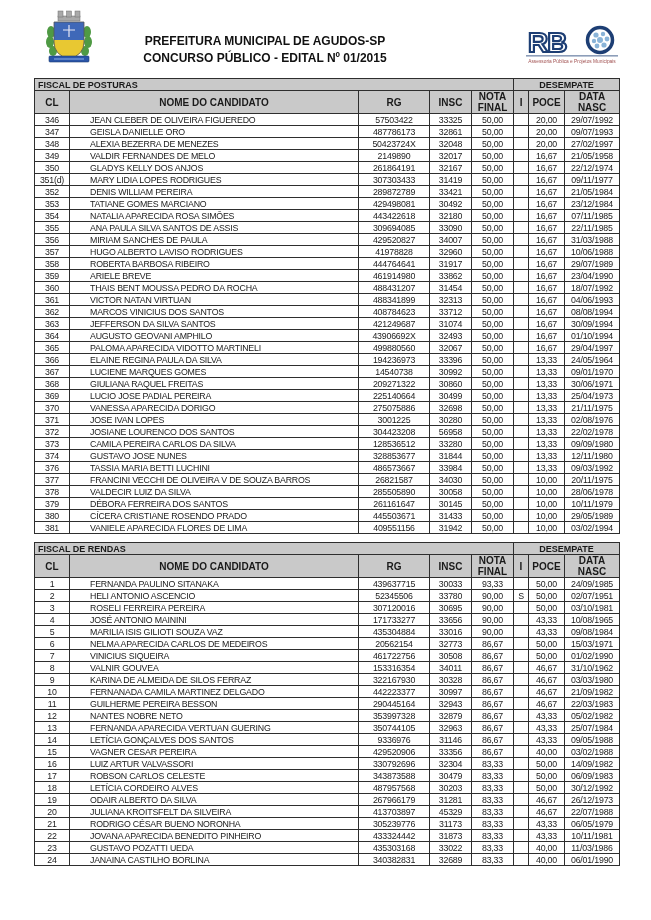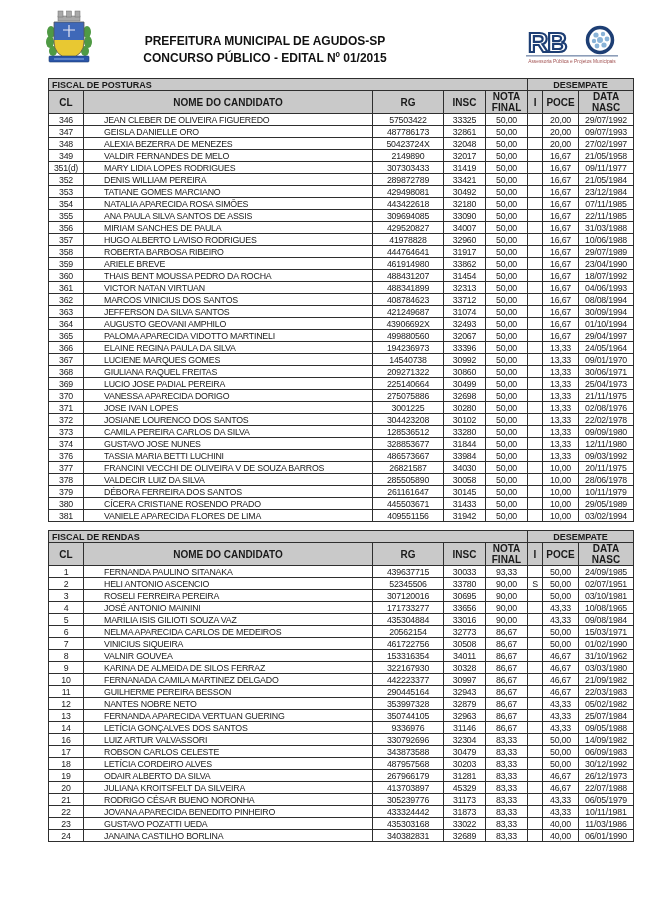--- a/index.html
+++ b/index.html
@@ -15,21 +15,21 @@
   }
   
   .coat { position: absolute; left: 46px; top: 10px; width: 46px; height: 58px; }
   .titleblock {
     position: absolute; left: 100px; top: 33px; width: 330px;
     text-align: center; font-weight: bold; font-size: 12px; line-height: 1.4;
     color: #111;
   }
   .rbo { position: absolute; left: 520px; top: 25px; width: 104px; height: 42px; }
   
-  .tables-wrap { position: absolute; left: 48px; top: 78px; }
+  .tables-wrap { position: absolute; left: 34px; top: 78px; }
   table.res-table {
     border-collapse: collapse;
     table-layout: fixed;
     width: 585px;
     background: #fff;
   }
   table.res-table + table.res-table { margin-top: 8px; }
   table.res-table th, table.res-table td {
     border: 1px solid #2e2e2e;
     overflow: hidden;
@@ -192,20 +192,30 @@
             <td class="c-cl">349</td>
             <td class="c-name">VALDIR FERNANDES DE MELO</td>
             <td class="c-rg">2149890</td>
             <td class="c-insc">32017</td>
             <td class="c-nota-final">50,00</td>
             <td class="c-i"></td>
             <td class="c-poce">16,67</td>
             <td class="c-data-nasc">21/05/1958</td>
           </tr>
           <tr>
+            <td class="c-cl">350</td>
+            <td class="c-name">GLADYS KELLY DOS ANJOS</td>
+            <td class="c-rg">261864191</td>
+            <td class="c-insc">32167</td>
+            <td class="c-nota-final">50,00</td>
+            <td class="c-i"></td>
+            <td class="c-poce">16,67</td>
+            <td class="c-data-nasc">22/12/1974</td>
+          </tr>
+          <tr>
             <td class="c-cl">351(d)</td>
             <td class="c-name">MARY LIDIA LOPES RODRIGUES</td>
             <td class="c-rg">307303433</td>
             <td class="c-insc">31419</td>
             <td class="c-nota-final">50,00</td>
             <td class="c-i"></td>
             <td class="c-poce">16,67</td>
             <td class="c-data-nasc">09/11/1977</td>
           </tr>
           <tr>
@@ -405,21 +415,21 @@
             <td class="c-insc">30280</td>
             <td class="c-nota-final">50,00</td>
             <td class="c-i"></td>
             <td class="c-poce">13,33</td>
             <td class="c-data-nasc">02/08/1976</td>
           </tr>
           <tr>
             <td class="c-cl">372</td>
             <td class="c-name">JOSIANE LOURENCO DOS SANTOS</td>
             <td class="c-rg">304423208</td>
-            <td class="c-insc">30102</td>
+            <td class="c-insc">56958</td>
             <td class="c-nota-final">50,00</td>
             <td class="c-i"></td>
             <td class="c-poce">13,33</td>
             <td class="c-data-nasc">22/02/1978</td>
           </tr>
           <tr>
             <td class="c-cl">373</td>
             <td class="c-name">CAMILA PEREIRA CARLOS DA SILVA</td>
             <td class="c-rg">128536512</td>
             <td class="c-insc">33280</td>
@@ -663,20 +673,30 @@
             <td class="c-cl">14</td>
             <td class="c-name">LETÍCIA GONÇALVES DOS SANTOS</td>
             <td class="c-rg">9336976</td>
             <td class="c-insc">31146</td>
             <td class="c-nota-final">86,67</td>
             <td class="c-i"></td>
             <td class="c-poce">43,33</td>
             <td class="c-data-nasc">09/05/1988</td>
           </tr>
           <tr>
+            <td class="c-cl">15</td>
+            <td class="c-name">VAGNER CESAR PEREIRA</td>
+            <td class="c-rg">429520906</td>
+            <td class="c-insc">33356</td>
+            <td class="c-nota-final">86,67</td>
+            <td class="c-i"></td>
+            <td class="c-poce">40,00</td>
+            <td class="c-data-nasc">03/02/1988</td>
+          </tr>
+          <tr>
             <td class="c-cl">16</td>
             <td class="c-name">LUIZ ARTUR VALVASSORI</td>
             <td class="c-rg">330792696</td>
             <td class="c-insc">32304</td>
             <td class="c-nota-final">83,33</td>
             <td class="c-i"></td>
             <td class="c-poce">50,00</td>
             <td class="c-data-nasc">14/09/1982</td>
           </tr>
           <tr>

